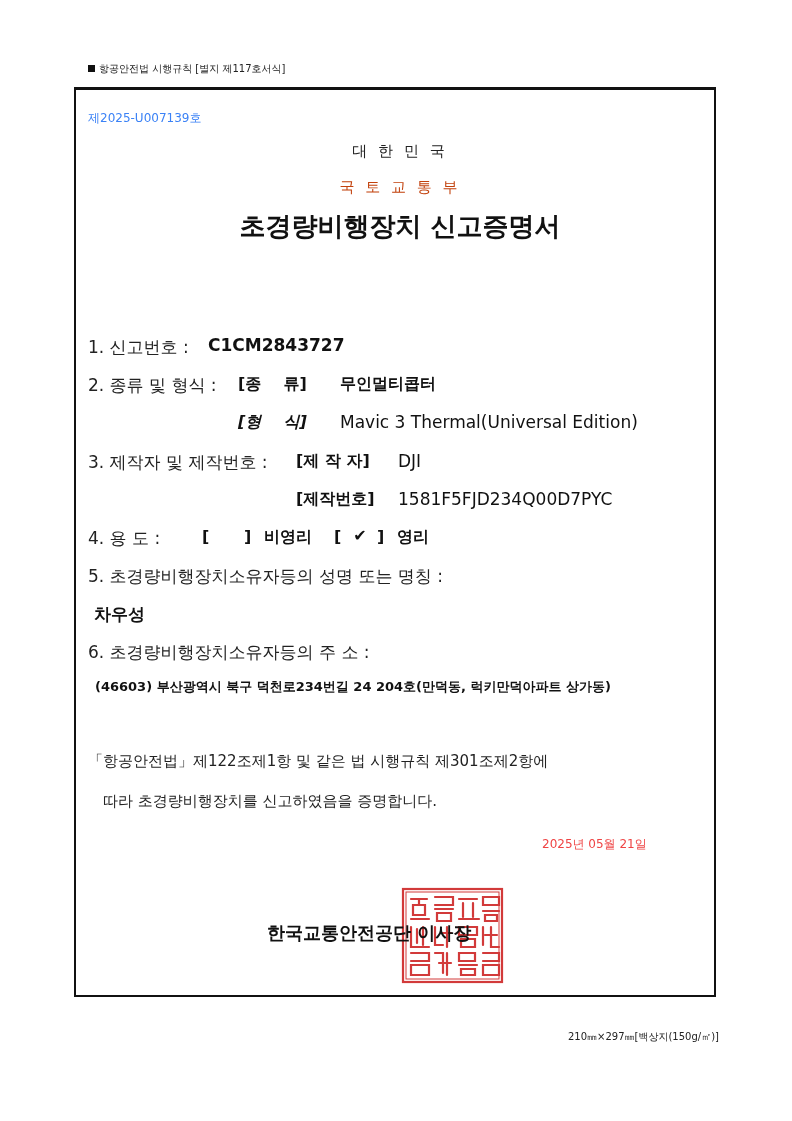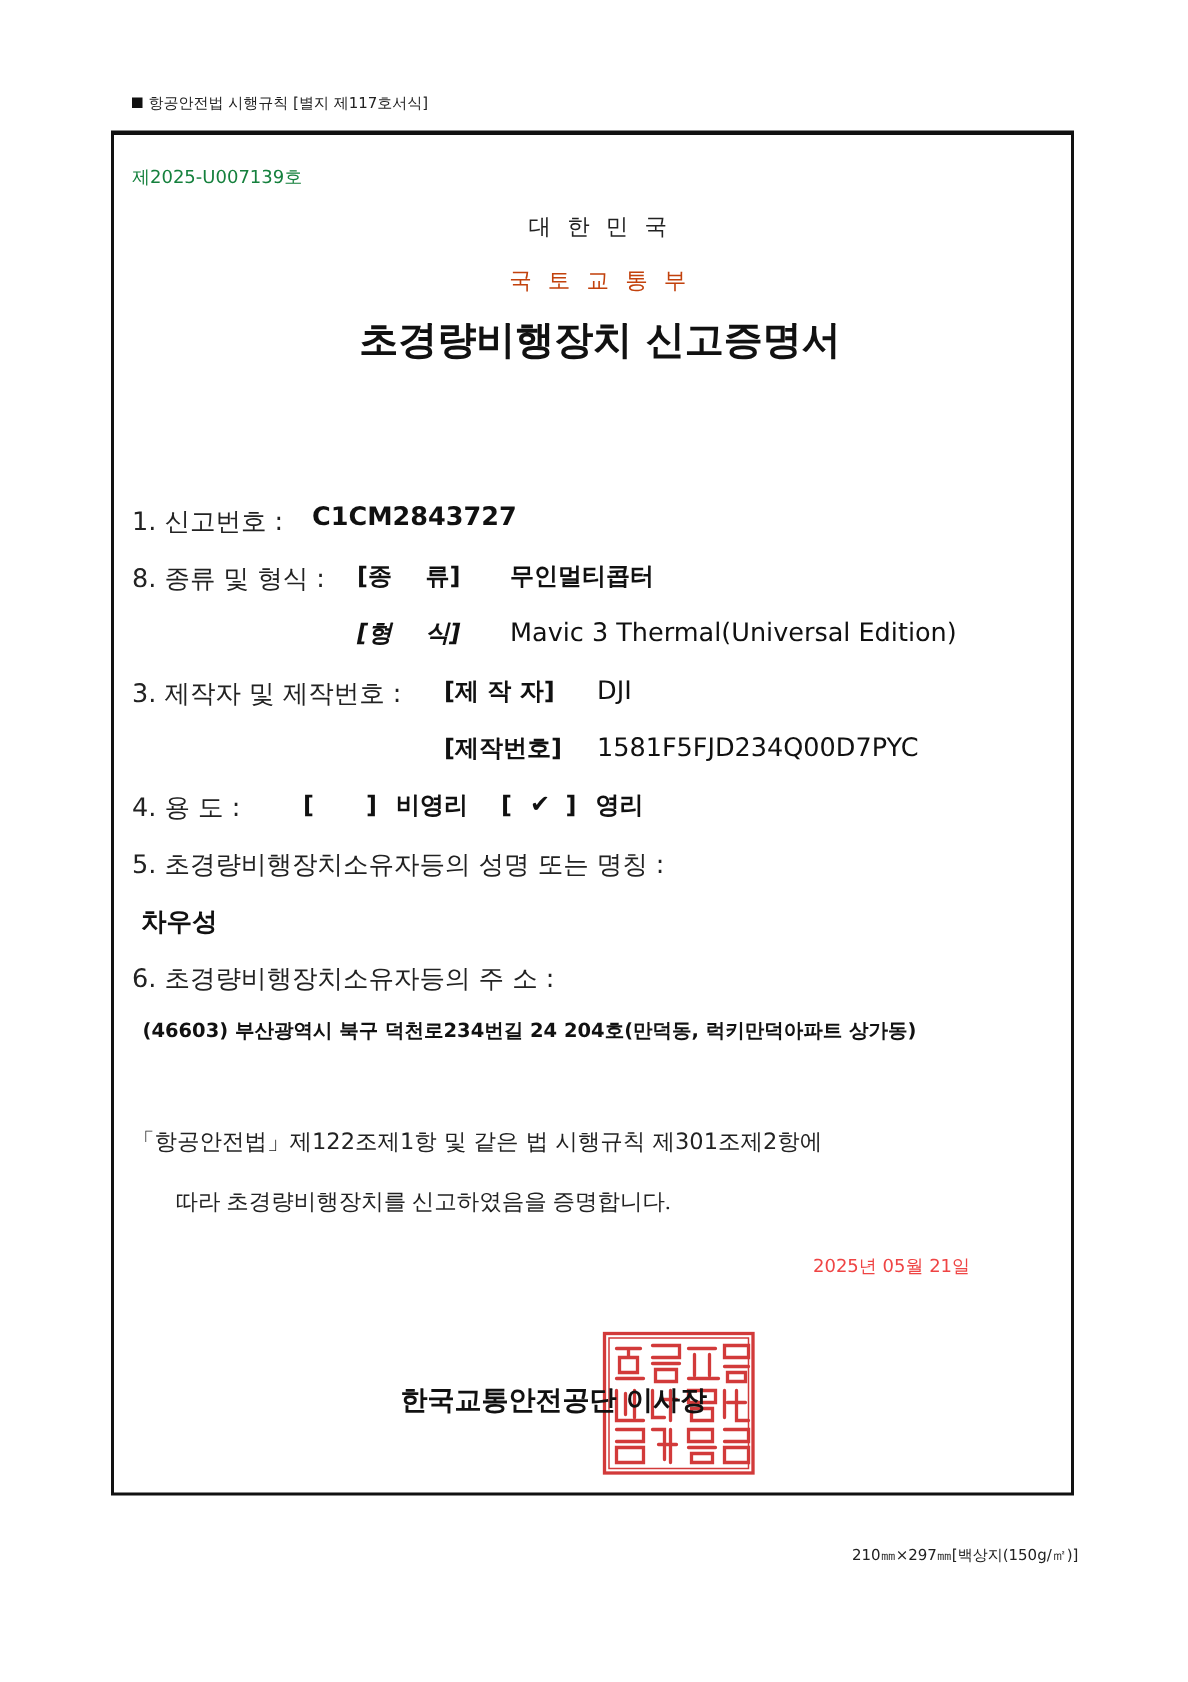--- a/index.html
+++ b/index.html
@@ -4,21 +4,21 @@
 <style>
   html, body { margin:0; padding:0; background:#ffffff; }
   body { width:792px; height:1121px; position:relative; overflow:hidden;
          font-family:"DejaVu Sans", "Liberation Sans", sans-serif; color:#111; }
   .abs { position:absolute; white-space:nowrap;text-align:right; }
   .form-label { left:88px; top:62px; font-size:10px; color:#222; }
   .form-label .sq { display:inline-block; width:7px; height:7px; background:#111; margin-right:4px; vertical-align:0px; }
   .frame { position:absolute; left:74px; top:87px; width:642px; height:910px;
            border-left:2px solid #111; border-right:2px solid #111;
            border-top:3px solid #111; border-bottom:2px solid #111; box-sizing:border-box; }
-  .doc-no { left:88px; top:110px; font-size:12px; color:#15803d; }
+  .doc-no { left:88px; top:110px; font-size:12px; color:#3b82f6; }
   .center { left:4px; width:792px; text-align:center; }
   .country { top:142px; font-size:15px; letter-spacing:3px; color:#222; }
   .ministry { top:178px; font-size:15px; letter-spacing:3px; color:#c2410c; }
   .title { top:209px; font-size:26px; font-weight:bold; letter-spacing:0px; }
   .lbl { font-size:17px; color:#222; }
   .val { font-size:17px; font-weight:bold; color:#111; }
   .sub { font-size:16px; font-weight:bold; }
   .reg { font-weight:normal; }
   .addr { font-size:13px; font-weight:bold; }
   .stmt { font-size:15px; color:#222; }
@@ -35,21 +35,21 @@
 <div class="frame"></div>
 
 <div class="abs doc-no">제2025-U007139호</div>
 <div class="abs center country">대 한 민 국</div>
 <div class="abs center ministry">국 토 교 통 부</div>
 <div class="abs center title">초경량비행장치 신고증명서</div>
 
 <div class="abs lbl" style="left:88px;top:336px;">1. 신고번호 :</div>
 <div class="abs val" style="left:208px;top:335px;">C1CM2843727</div>
 
-<div class="abs lbl" style="left:88px;top:374px;">8. 종류 및 형식 :</div>
+<div class="abs lbl" style="left:88px;top:374px;">2. 종류 및 형식 :</div>
 <div class="abs sub" style="left:238px;top:374px;white-space:pre;">[종    류]</div>
 <div class="abs sub" style="left:340px;top:374px;">무인멀티콥터</div>
 <div class="abs sub" style="left:238px;top:412px;white-space:pre;font-style:italic;">[형    식]</div>
 <div class="abs sub reg" style="left:340px;top:412px;font-size:17px;">Mavic 3 Thermal(Universal Edition)</div>
 
 <div class="abs lbl" style="left:88px;top:451px;">3. 제작자 및 제작번호 :</div>
 <div class="abs sub" style="left:296px;top:451px;">[제 작 자]</div>
 <div class="abs sub reg" style="left:398px;top:451px;font-size:17px;">DJI</div>
 <div class="abs sub" style="left:296px;top:489px;">[제작번호]</div>
 <div class="abs sub reg" style="left:398px;top:489px;font-size:17px;">1581F5FJD234Q00D7PYC</div>
@@ -64,21 +64,21 @@
 <div class="abs sub" style="left:377px;top:527px;">]</div>
 <div class="abs sub" style="left:397px;top:527px;">영리</div>
 
 <div class="abs lbl" style="left:88px;top:565px;">5. 초경량비행장치소유자등의 성명 또는 명칭 :</div>
 <div class="abs val" style="left:94px;top:603px;">차우성</div>
 
 <div class="abs lbl" style="left:88px;top:641px;">6. 초경량비행장치소유자등의 주 소 :</div>
 <div class="abs addr" style="left:95px;top:678px;">(46603) 부산광역시 북구 덕천로234번길 24 204호(만덕동, 럭키만덕아파트 상가동)</div>
 
 <div class="abs stmt" style="left:88px;top:752px;">「항공안전법」제122조제1항 및 같은 법 시행규칙 제301조제2항에</div>
-<div class="abs stmt" style="left:117px;top:792px;font-family:Liberation Serif, serif;">따라 초경량비행장치를 신고하였음을 증명합니다.</div>
+<div class="abs stmt" style="left:103px;top:792px;">따라 초경량비행장치를 신고하였음을 증명합니다.</div>
 
 <div class="abs date" style="left:542px;top:836px;">2025년 05월 21일</div>
 
 <svg class="seal" viewBox="0 0 103 97" xmlns="http://www.w3.org/2000/svg">
   <g fill="none" stroke="#d23a3a" stroke-width="2.2" stroke-linecap="round">
     <rect x="2" y="2" width="99" height="93"></rect>
     <rect x="5" y="5" width="93" height="87" stroke-width="1"></rect>
 
     <path d="M10 12 h16 M12 18 h12 v10 h-12 z M18 12 v6 M10 32 h18"></path>
     <path d="M34 10 h18 v8 h-18 M34 22 h18 M36 26 h14 v8 h-14 z"></path>

